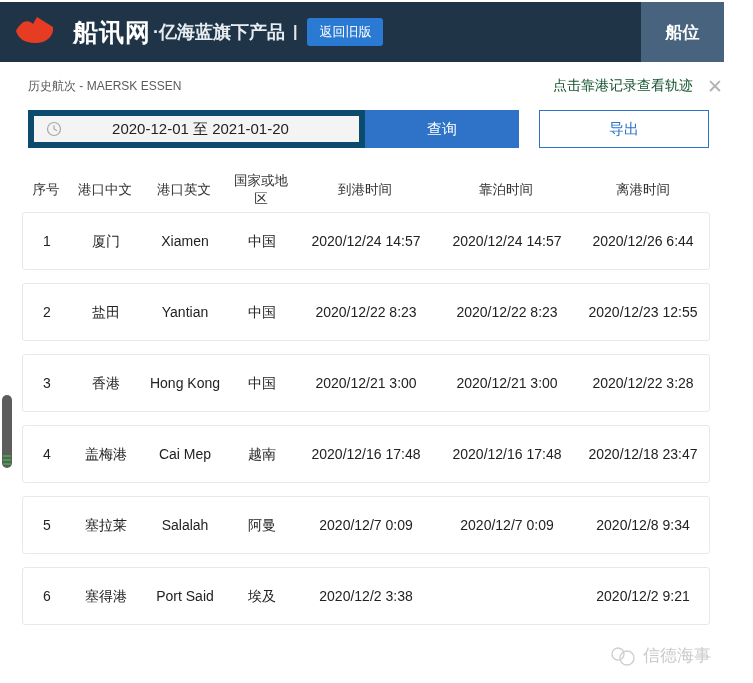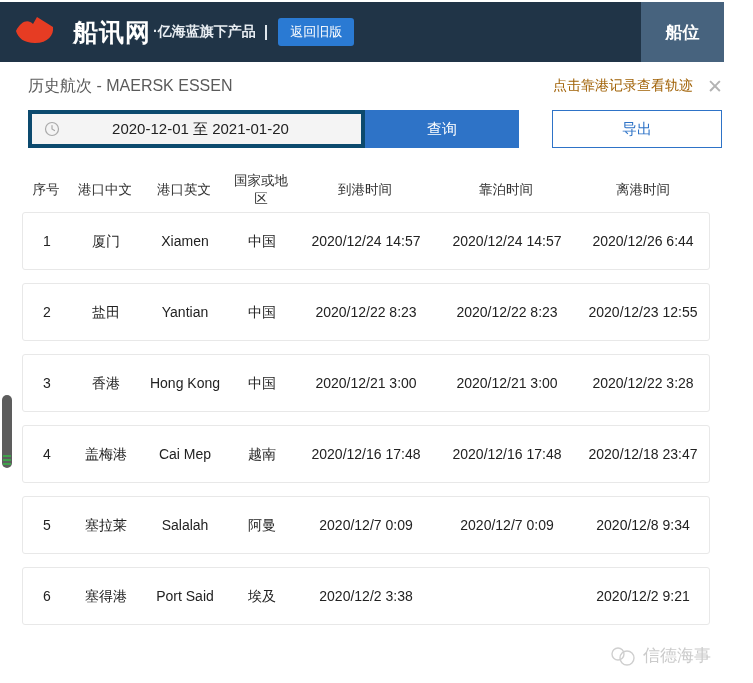--- a/index.html
+++ b/index.html
@@ -8,54 +8,54 @@
     width:753px; height:683px; position:relative; overflow:hidden;
     font-family:"Liberation Sans","DejaVu Sans",sans-serif;
   }
   
   .topbar {
     position:absolute; left:0; top:2px; width:724px; height:60px;
     background:#203447; display:flex; align-items:center;
   }
   .brand-logo { margin-left:13px; width:44px; height:36px; flex:0 0 auto; }
   .brand-name { color:#fff; font-size:25px; font-weight:bold; margin-left:16px; letter-spacing:1px; }
-  .brand-suffix { color:#e8edf2; font-size:14px; margin-left:2px; font-weight:bold; }
+  .brand-suffix { color:#e8edf2; font-size:18px; margin-left:2px; font-weight:bold; }
   .brand-divider { color:#dfe6ec; font-size:16px; margin:0 10px 0 8px; font-weight:bold; }
   .back-btn {
     background:#2a7ad3; color:#fff; font-size:13px; font-weight:normal;
     padding:5px 12px; border-radius:3px; border:none; cursor:pointer;
   }
   .nav-right {
     position:absolute; right:0; top:0; height:60px; width:83px;
     background:#47637e; color:#fff; font-size:17px; font-weight:bold;
     display:flex; align-items:center; justify-content:center; cursor:pointer;
   }
   
   .title-row {
     position:absolute; left:28px; right:30px; top:74px; height:24px;
     display:flex; align-items:center;
   }
-  .dlg-title { color:#5b5b5b; font-size:16px; }
+  .dlg-title { color:#5b5b5b; font-size:12px; }
   .title-spacer { flex:1; }
-  .hint-link { color:#a16207; font-size:14px; cursor:pointer; }
+  .hint-link { color:#14532d; font-size:14px; cursor:pointer; }
   .close-x { margin-left:14px; color:#b3b3b3; font-size:19px; line-height:1; cursor:pointer; }
   
   .controls { position:absolute; left:28px; top:110px; height:38px; display:flex; }
   .date-input {
-    width:337px; height:38px; background:#f4f4f4; border:4px solid #0c4a6e;
+    width:337px; height:38px; background:#f4f4f4; border:6px solid #0c4a6e;
     display:flex; align-items:center; cursor:pointer;
   }
   .clock-ic { margin-left:12px; flex:0 0 auto; display:flex; }
   .date-text { flex:1; text-align:center; color:#222; font-size:15px; padding-right:20px; }
   .btn-query {
     width:154px; height:38px; background:#2e73c7; color:#fff;
     border:none; font-size:15px; cursor:pointer;
   }
   .btn-export {
-    margin-left:33px; width:170px; height:38px; background:#fff; color:#2e73c7;
+    margin-left:20px; width:170px; height:38px; background:#fff; color:#2e73c7;
     border:1px solid #2e73c7; font-size:15px; cursor:pointer;
   }
   
   .grid7 {
     display:grid;
     grid-template-columns:48px 70px 88px 66px 142px 140px 1fr;
     align-items:center;
   }
   .thead {
     position:absolute; left:22px; width:688px; top:172px; height:22px;

